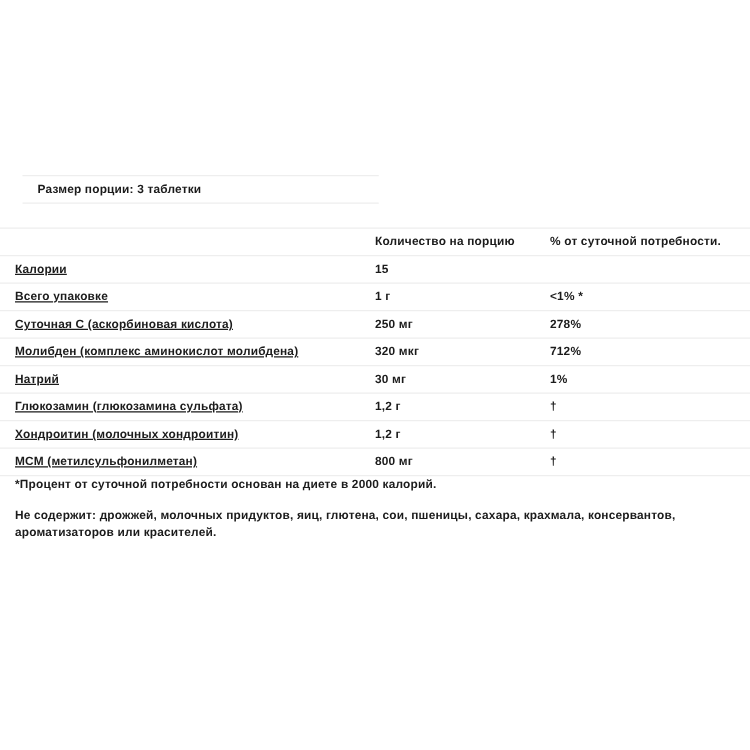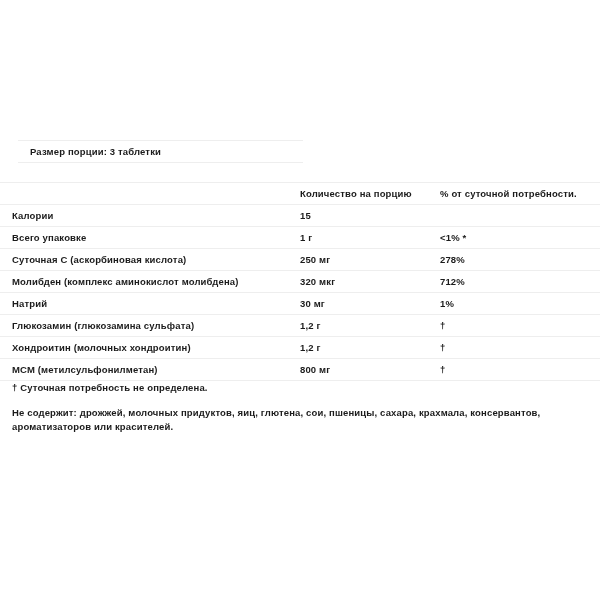--- a/index.html
+++ b/index.html
@@ -69,21 +69,21 @@
     vertical-align: middle;
     padding: 0;
     height: 21px;
     line-height: 21px;
     white-space: nowrap;
     overflow: hidden;
   }
   .facts-table thead th {
     border-top: 1px solid #eeeeee;
   }
-  .col-name  { width: 288px; padding-left: 12px !important; }
+  .col-name  { width: 288px; padding-left: 12px !important; text-decoration: underline; }
   .col-amt   { width: 140px; }
   .col-dv    { width: 172px; }
 
   
   .notes {
     position: absolute;
     left: 12px;
     top: 381px;
     width: 560px;
   }
@@ -155,17 +155,17 @@
       </tr>
       <tr>
         <td class="col-name">МСМ (метилсульфонилметан)</td>
         <td class="col-amt">800 мг</td>
         <td class="col-dv">†</td>
       </tr>
     </tbody>
   </table>
 
   <div class="notes">
-    <div class="note">† Суточная потребность не определена.</div>
+    <div class="note">*Процент от суточной потребности основан на диете в 2000 калорий.</div>
     <div class="note wrap">Не содержит: дрожжей, молочных придуктов, яиц, глютена, сои, пшеницы, сахара, крахмала, консервантов, ароматизаторов или красителей.</div>
   </div>
 
 </div>
 
 </body></html>

